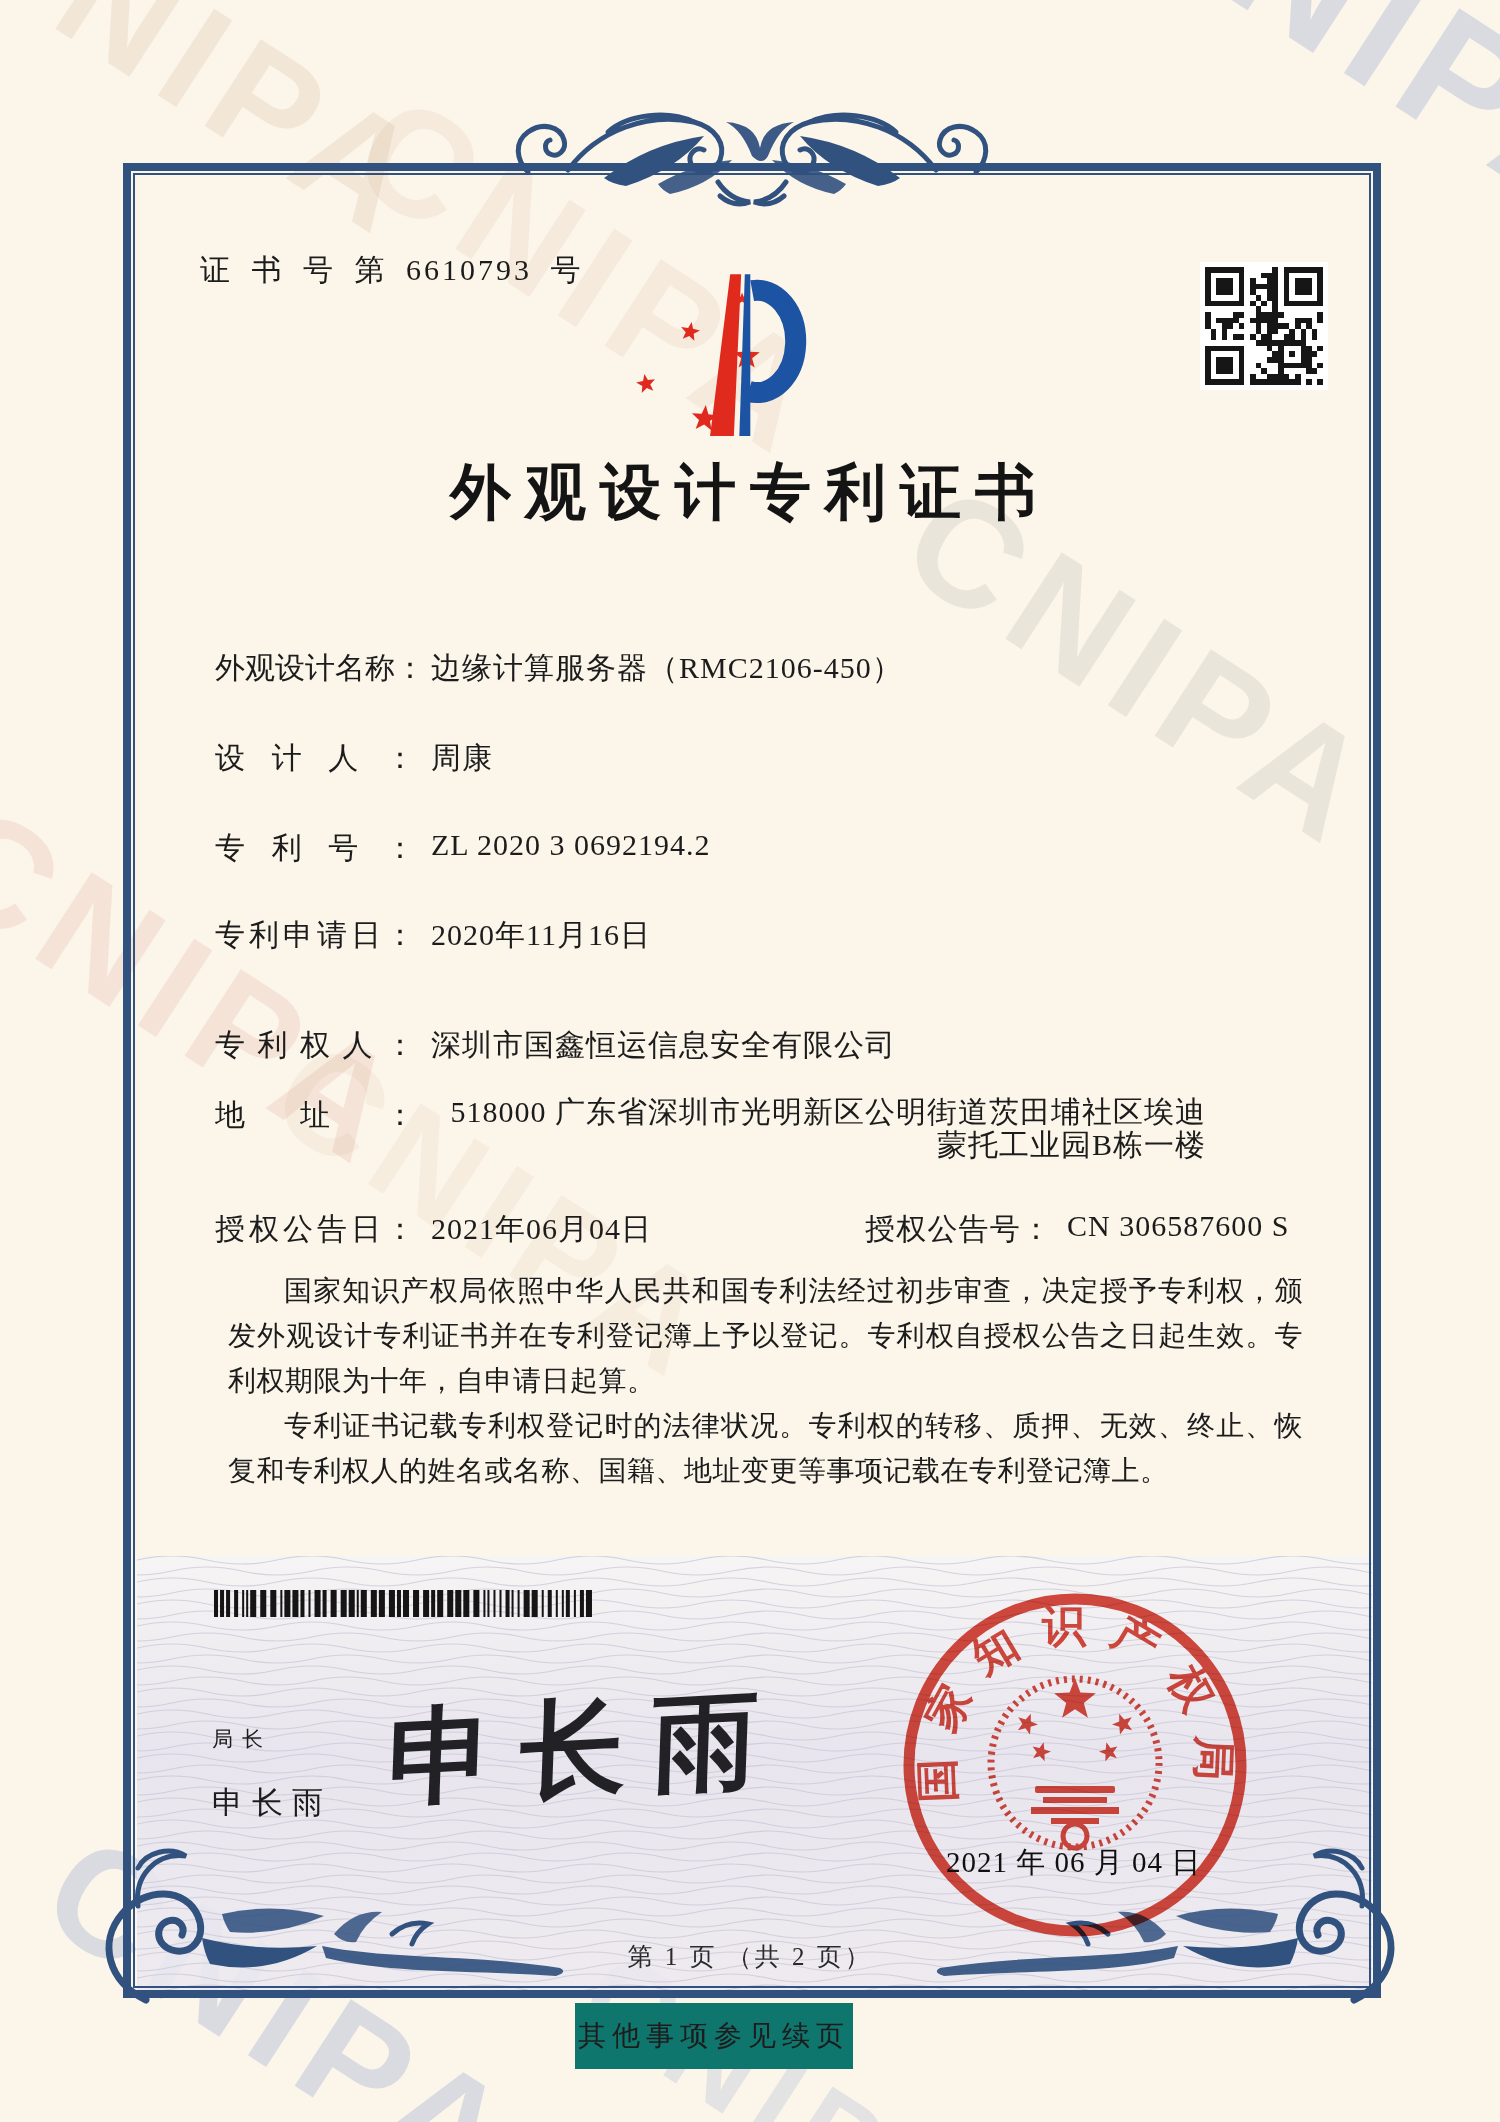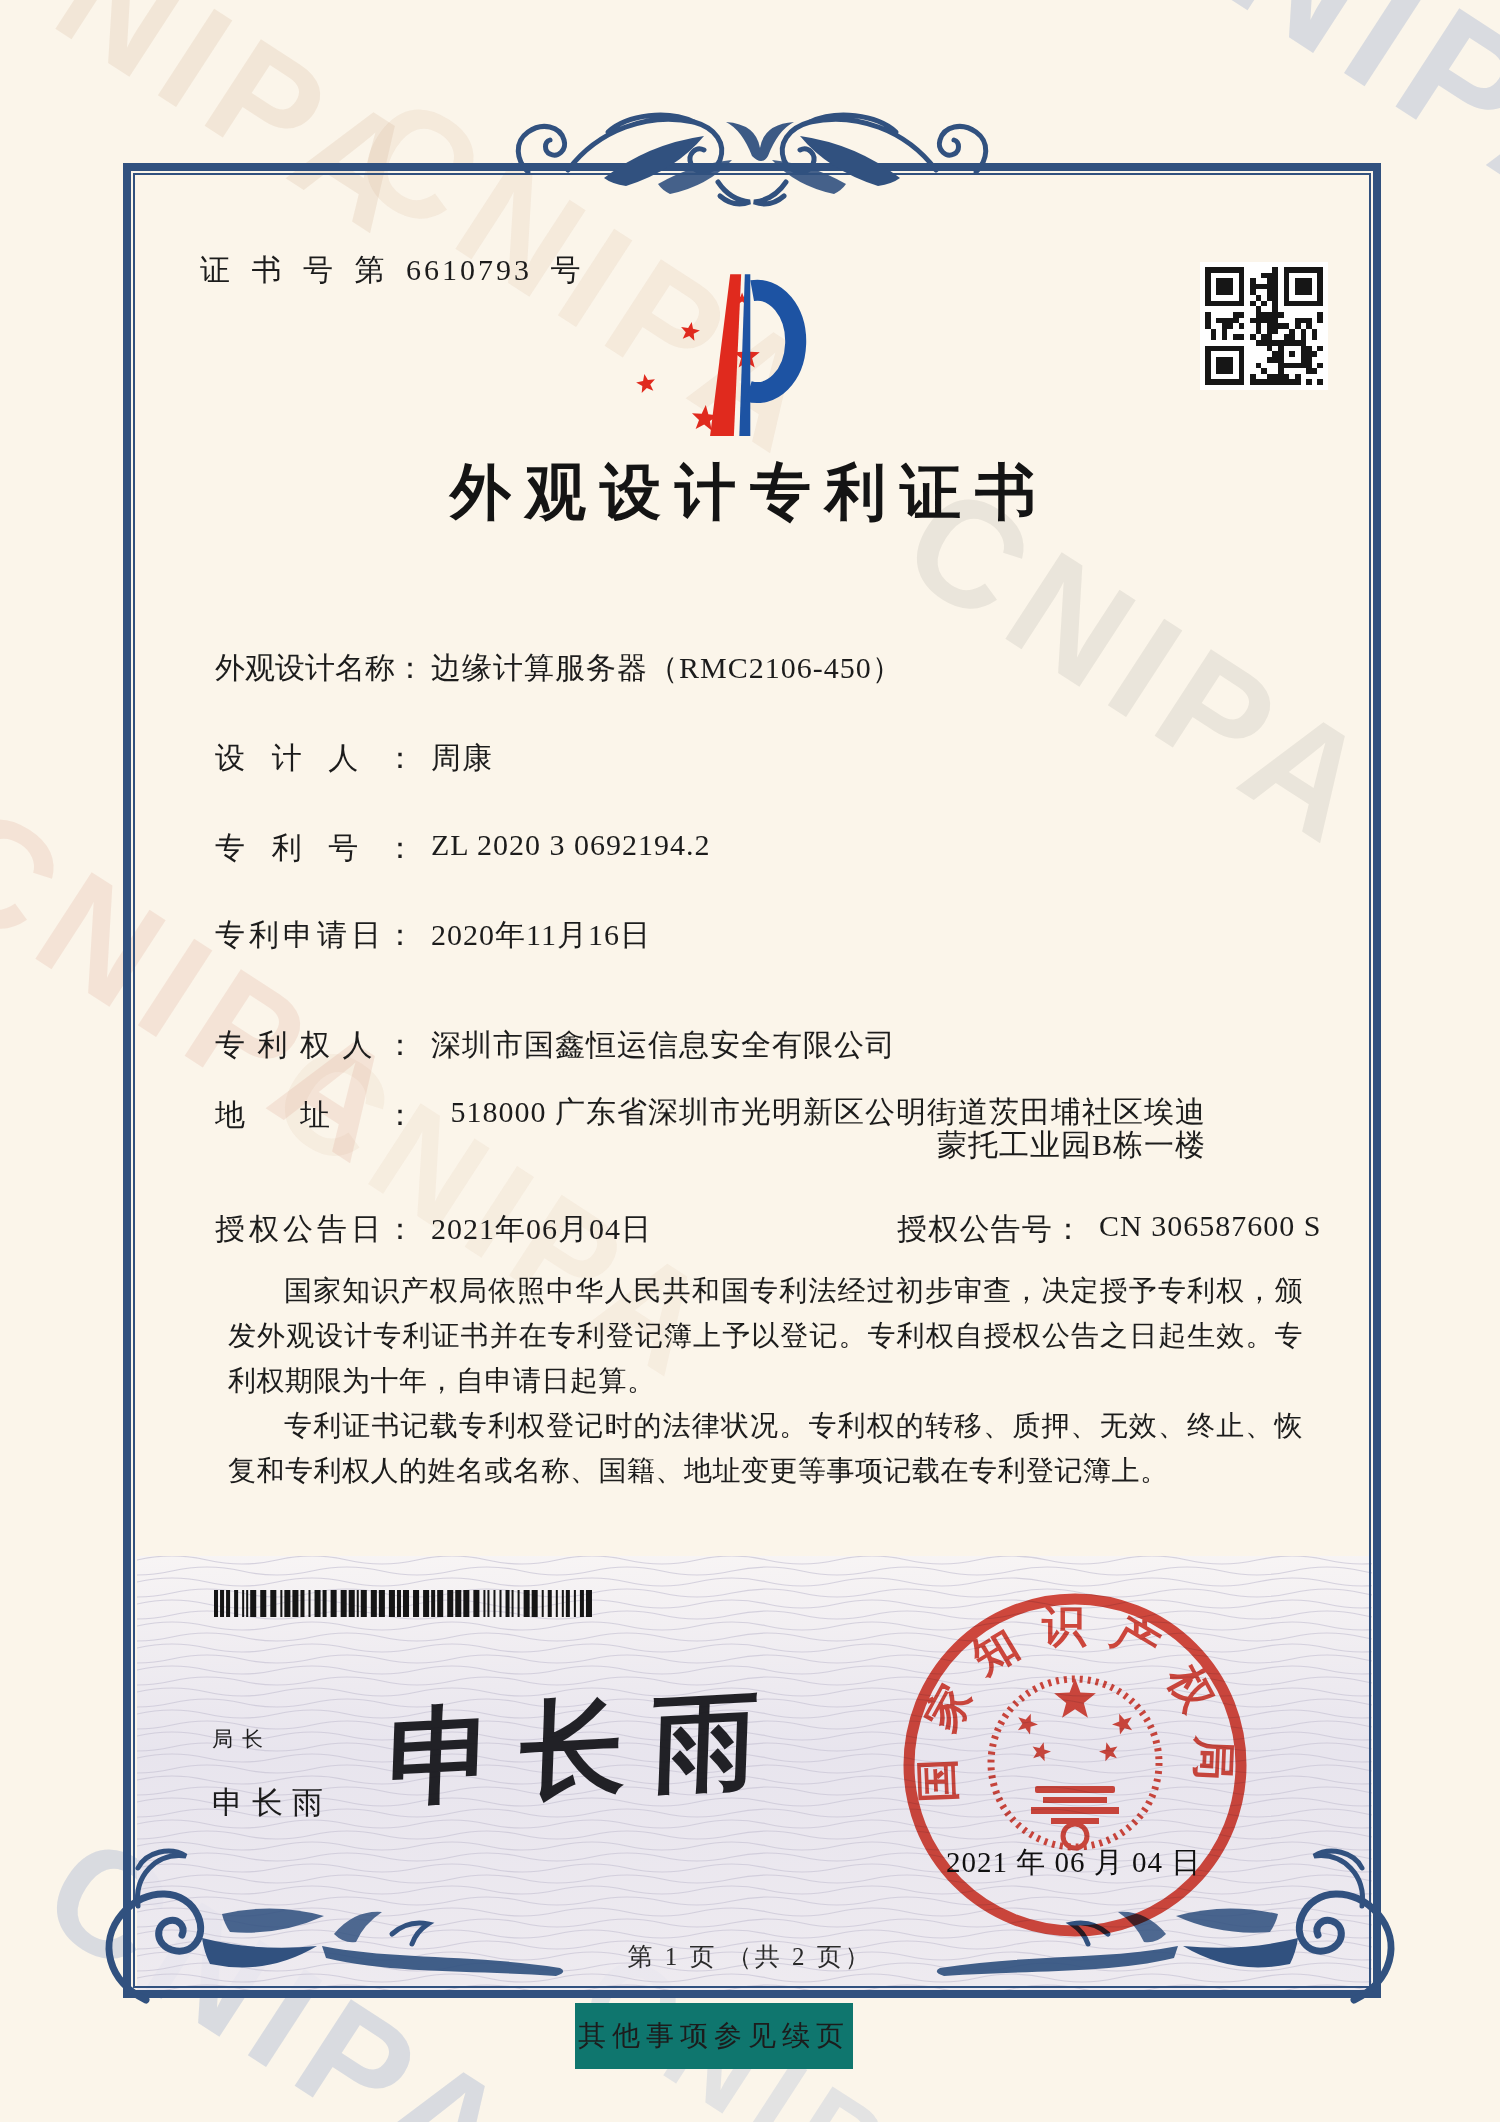--- a/index.html
+++ b/index.html
@@ -25,21 +25,21 @@
   .logo{position:absolute;left:615px;top:224px;width:192px;height:232px;}
   .qr{position:absolute;left:1200px;top:262px;width:128px;height:128px;background:#fff;padding:5px;box-sizing:border-box;}
   .title{position:absolute;left:0;right:0;top:452px;text-align:center;font-size:61px;
          font-weight:bold;letter-spacing:14px;color:#141414;}
   .fields{position:absolute;left:215px;top:648px;width:1075px;font-size:30px;}
   .frow{position:absolute;left:0;white-space:nowrap;}
   .r0{top:0;} .r1{top:90px;} .r2{top:180px;} .r3{top:267px;} .r4{top:377px;} .r5{top:447px;} .r6{top:561px;}
   .flabel{display:inline-block;width:200px;text-align:justify;text-align-last:justify;vertical-align:top;}
   .fvalue{display:inline-block;margin-left:16px;vertical-align:top;letter-spacing:1px;}
   .addr .fvalue{width:775px;white-space:normal;line-height:33px;text-align:right;}
-  .grant2{position:absolute;left:650px;top:0;white-space:nowrap;margin-left:32px;}
+  .grant2{position:absolute;left:650px;top:0;white-space:nowrap;}
   .grant2 .flabel{width:186px;}
   .paras{position:absolute;left:228px;top:1240px;width:1075px;font-size:28px;line-height:45px;
          text-align:justify;letter-spacing:0.5px;margin-top:28px;}
   .paras p{margin:0;text-indent:2em;}
   .barcode{position:absolute;left:214px;top:1590px;width:382px;height:27px;}
   .sig-role{position:absolute;left:212px;top:1725px;font-size:21px;letter-spacing:9px;
             font-family:"Liberation Sans","DejaVu Sans",sans-serif;}
   .sig-name{position:absolute;left:212px;top:1782px;font-size:31px;letter-spacing:9px;
             font-family:"Liberation Sans","DejaVu Sans",sans-serif;}
   .sig-script{position:absolute;left:388px;top:1678px;font-size:106px;letter-spacing:26px;

